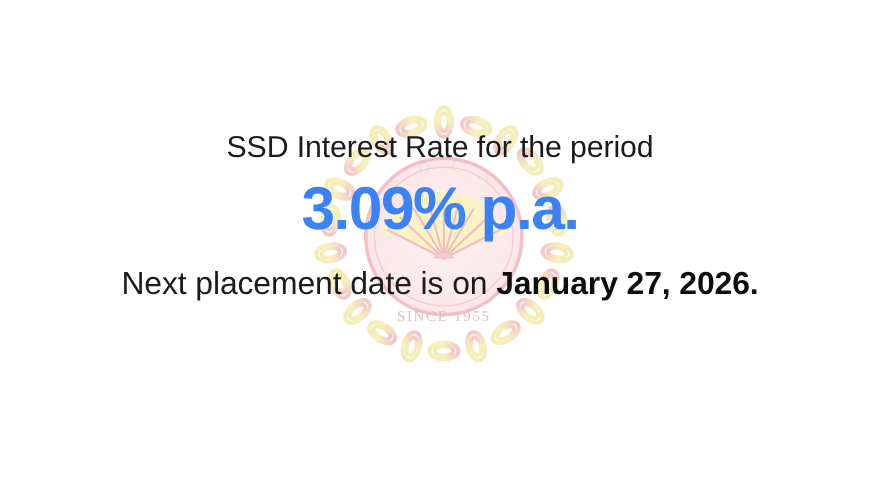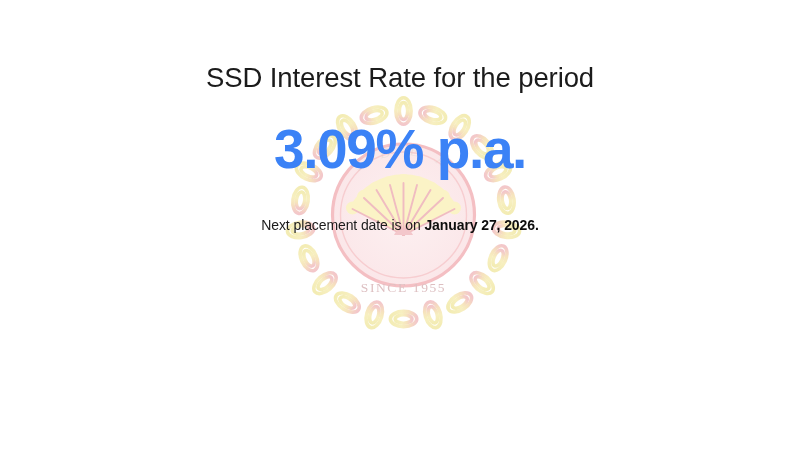--- a/index.html
+++ b/index.html
@@ -42,23 +42,22 @@
     position: absolute;
     left: 0;
     top: 0;
     width: 800px;
     height: 450px;
     z-index: 2;
     display: flex;
     flex-direction: column;
     align-items: center;
     justify-content: flex-start;
-    padding-top: 61px;
+    padding-top: 117px;
     box-sizing: border-box;
-    gap: 16px;
   }
 
   .headline {
     font-size: 27.5px;
     font-weight: 300;
     line-height: 1.26;
     color: #1b1b1b;
     text-align: center;
     letter-spacing: -0.1px;
     max-width: 760px;
@@ -73,21 +72,21 @@
     font-size: 55px;
     font-weight: 800;
     line-height: 1.04;
     color: #3b82f6;
     text-align: center;
     letter-spacing: -1.4px;
   }
 
   .footer-line {
     margin-top: 22px;
-    font-size: 14px;
+    font-size: 29px;
     font-weight: 300;
     line-height: 1.3;
     color: #1b1b1b;
     text-align: right;
     letter-spacing: -0.1px;
     white-space: nowrap;
   }
   .footer-line .strong {
     font-weight: 700;
     color: #0d0d0d;

